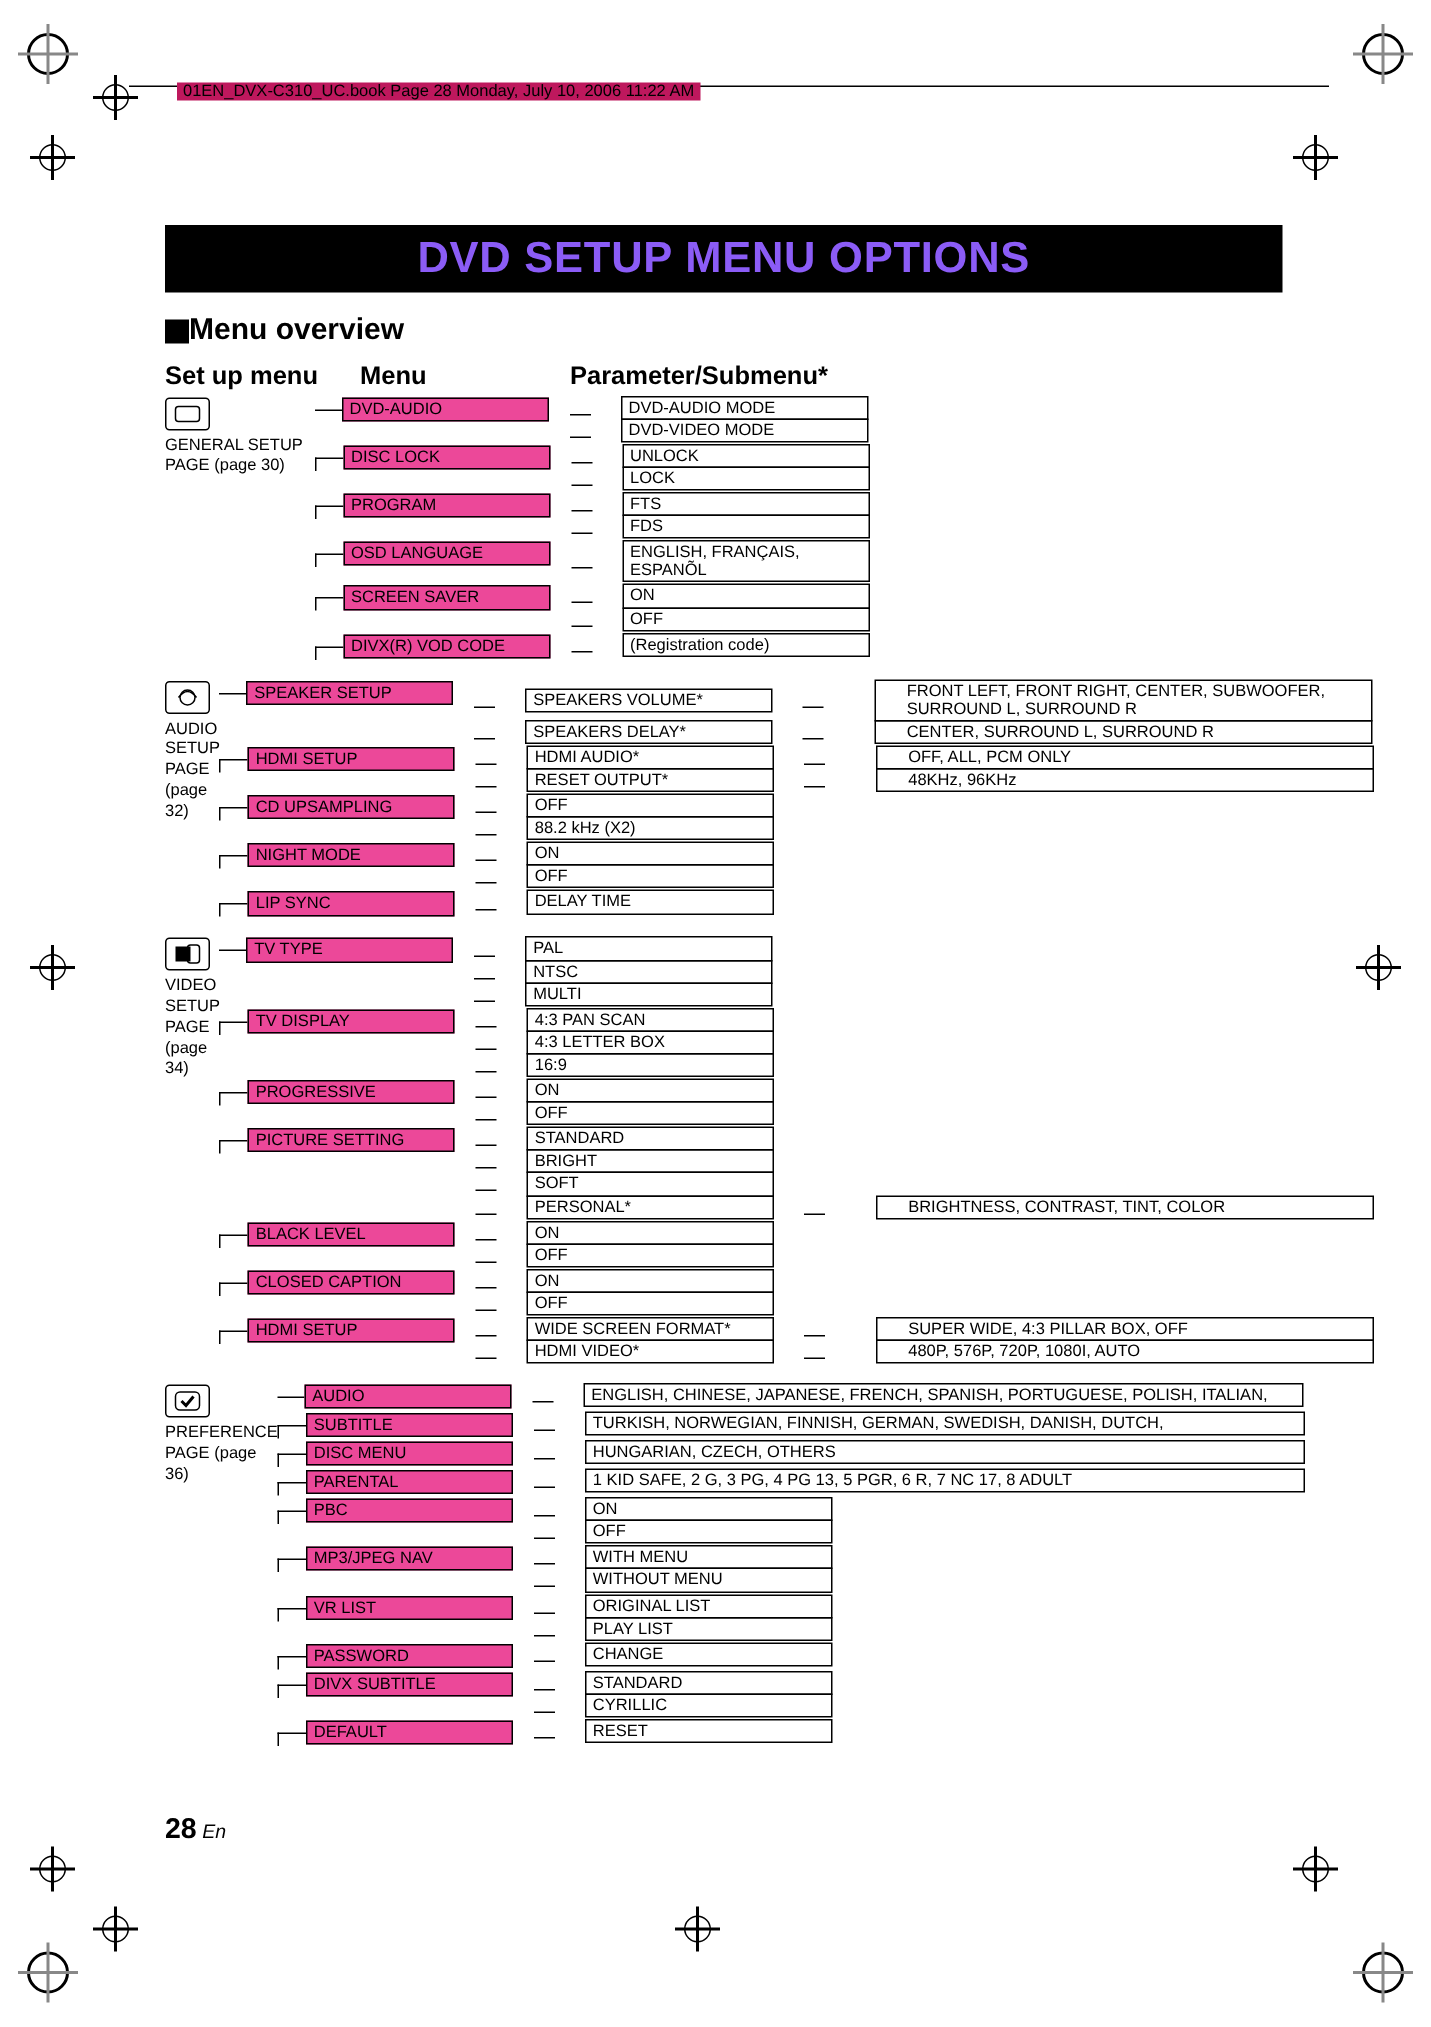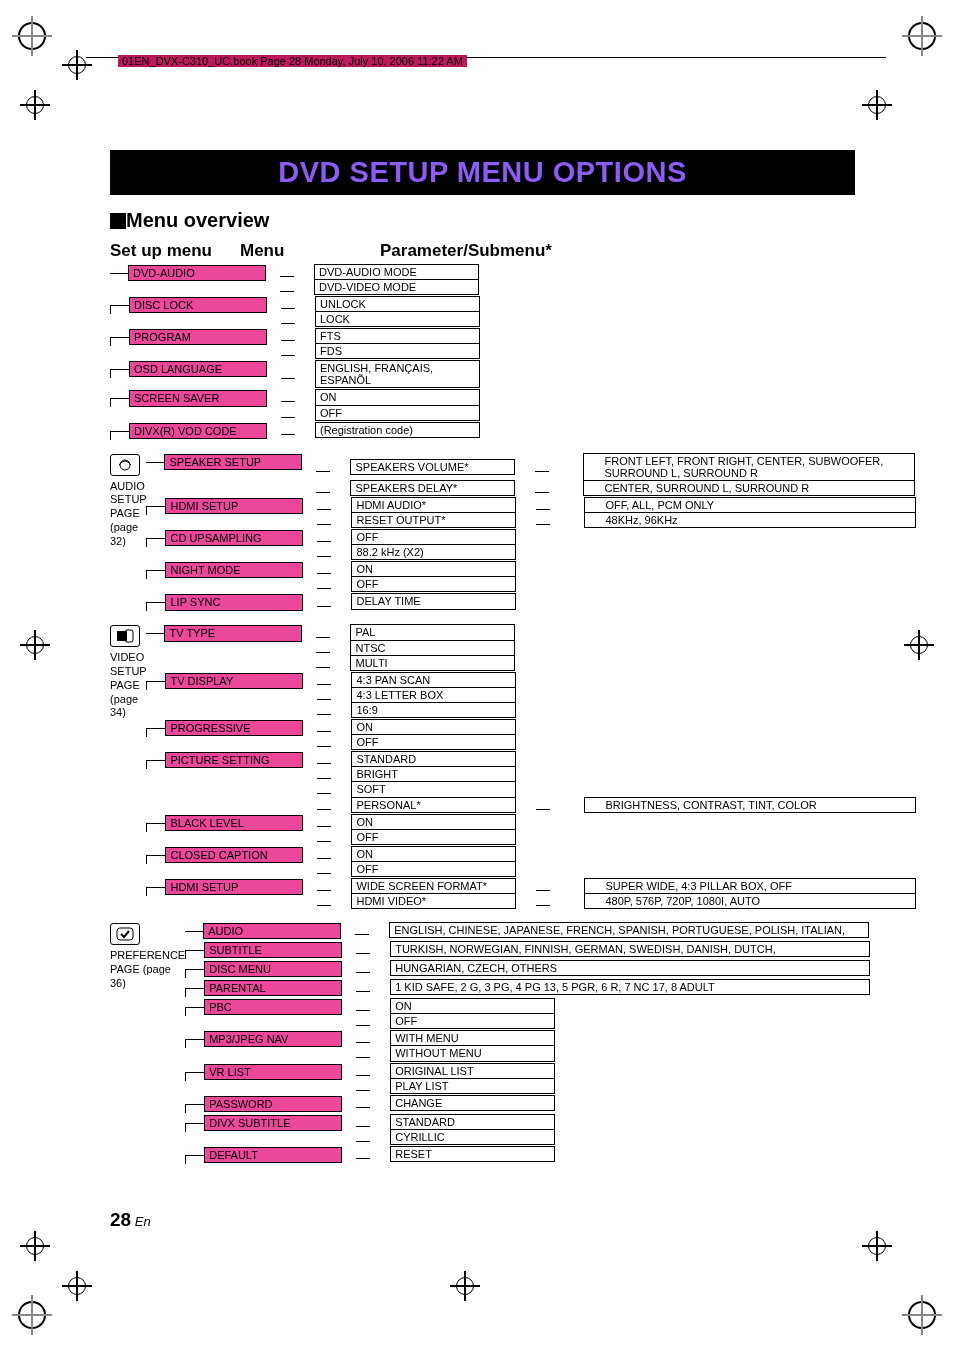--- a/index.html
+++ b/index.html
@@ -171,20 +171,28 @@
   </div>
 
   <div class="tree">
     <div class="col-heads">
       <div class="c1">Set up menu</div>
       <div class="c2">Menu</div>
       <div class="c3">Parameter/Submenu*</div>
     </div>
     <div id="tree-root">
         <div class="group">
+          <div class="setup-label">
+            <div class="setup-icon-box">
+              <svg width="18" height="12" viewBox="0 0 18 12">
+                <rect x="1" y="1" width="16" height="10" rx="2" fill="none" stroke="#000"></rect>
+              </svg>
+            </div>
+            <div>GENERAL SETUP PAGE (page 30)</div>
+          </div>
           <div class="tree-rows">
             <div class="menu-block">
               <div class="lconn first"></div>
               <div class="menu-box">DVD-AUDIO</div>
               <div class="param-col stack">
                 <div class="param-row">
                   <div class="pconn"></div>
                   <div class="param-box">DVD-AUDIO MODE</div>
                 </div>
                 <div class="param-row">

